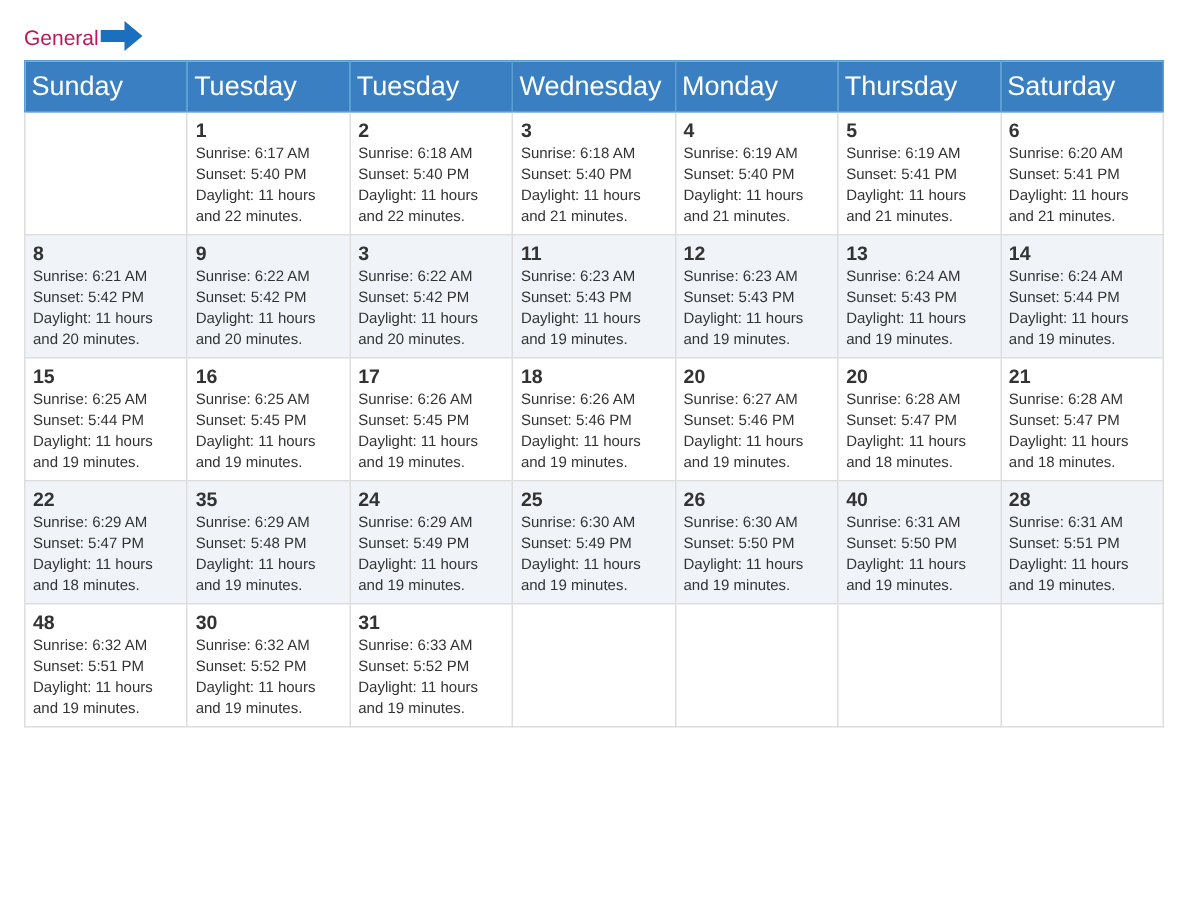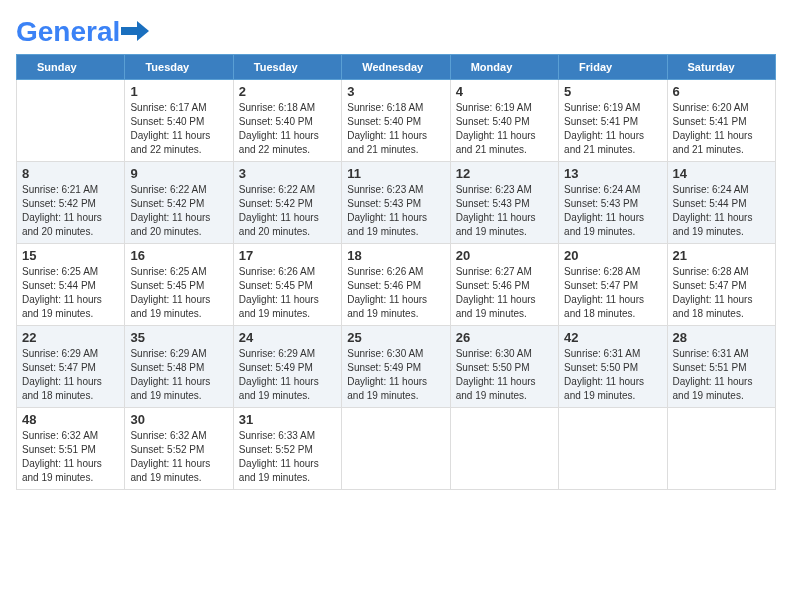--- a/index.html
+++ b/index.html
@@ -34,23 +34,23 @@
       font-weight: normal;
       color: #555;
     }
     .calendar {
       width: 100%;
       border-collapse: collapse;
     }
     .calendar th {
       background: #3a7fc1;
       color: #fff;
-      font-size: 11px;
-      font-weight: bold;
-      padding: 6px 20px;
+      font-size: 18px;
+      font-weight: normal;
+      padding: 6px 4px;
       text-align: left;
       border: 1px solid #5a9fd4;
     }
     .calendar td {
       vertical-align: top;
       padding: 4px 5px;
       font-size: 10.5px;
       color: #333;
       border: 1px solid #ddd;
       width: 14.28%;
@@ -76,21 +76,21 @@
     .empty-cell {
       background: #fff !important;
     }
   </style>
 </head>
 <body>
 
 <div class="header">
   <div class="logo">
     <div style="display:flex;align-items:center;">
-      <span style="font-size:28px;font-weight:bold;color:#3b82f6;font-family:Arial;">General</span>
+      <span style="font-size:14px;font-weight:normal;color:#be185d;font-family:Arial;">General</span>
       <svg width="28" height="20" viewBox="0 0 28 20" style="margin-left:1px;margin-top:-2px;">
         <rect x="0" y="6" width="18" height="8" fill="#1a6fbe"></rect>
         <polygon points="16,0 28,10 16,20" fill="#1a6fbe"></polygon>
       </svg>
     </div>
     <span style="font-size:22px;font-weight:bold;color:#1a6fbe;font-family:Arial;margin-top:-4px;"></span>
   </div>
   <div class="title-block">
     <h1></h1>
     <h2></h2>
@@ -98,21 +98,21 @@
 </div>
 
 <table class="calendar">
   <thead>
     <tr>
     <th>Sunday</th>
         <th>Tuesday</th>
         <th>Tuesday</th>
         <th>Wednesday</th>
         <th>Monday</th>
-        <th>Friday</th>
+        <th>Thursday</th>
         <th>Saturday</th>
       </tr>
   </thead>
   <tbody id="calendar-body">
   <tr>
         <td class="empty-cell"></td>
         <td>
           <span class="day-num">1</span>
         <div class="day-info">
           Sunrise: 6:17 AM<br>
@@ -337,21 +337,21 @@
         <td>
           <span class="day-num">26</span>
         <div class="day-info">
           Sunrise: 6:30 AM<br>
           Sunset: 5:50 PM<br>
           Daylight: 11 hours<br>
           and 19 minutes.
         </div>
         </td>
         <td>
-          <span class="day-num">42</span>
+          <span class="day-num">40</span>
         <div class="day-info">
           Sunrise: 6:31 AM<br>
           Sunset: 5:50 PM<br>
           Daylight: 11 hours<br>
           and 19 minutes.
         </div>
         </td>
         <td>
           <span class="day-num">28</span>
         <div class="day-info">

